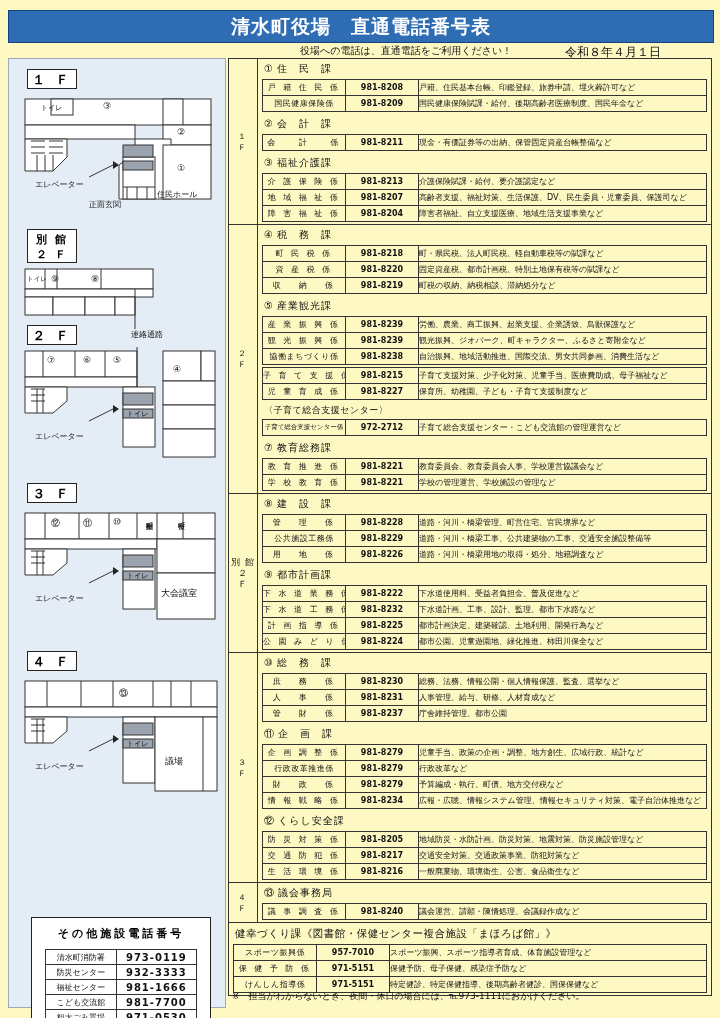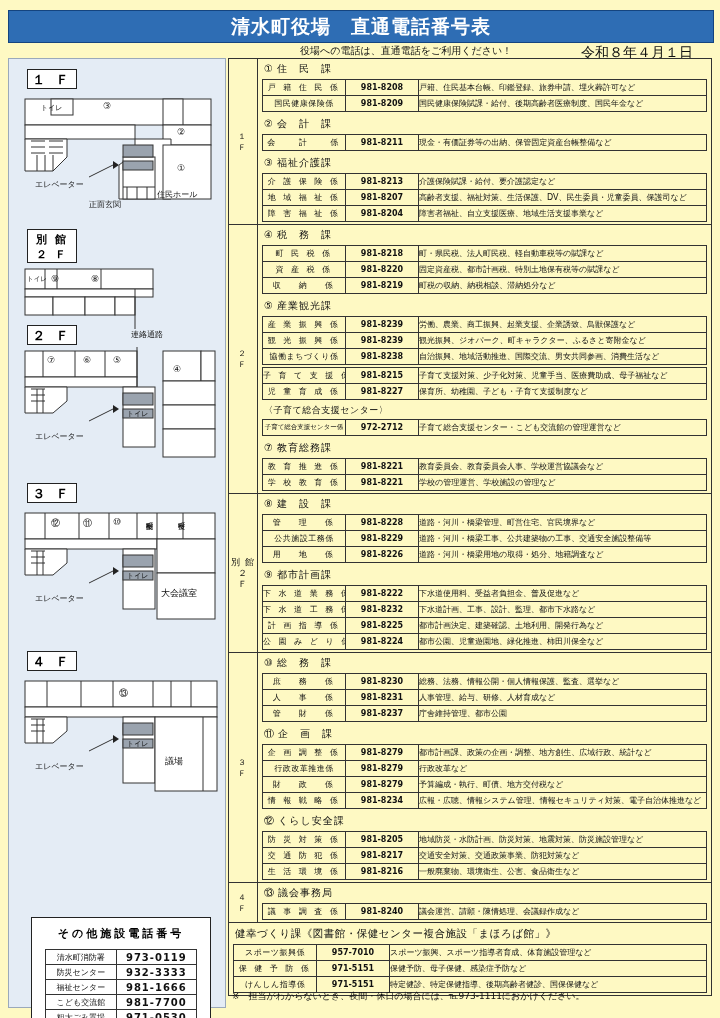--- a/index.html
+++ b/index.html
@@ -42,24 +42,23 @@
     left: 300px;
     top: 44px;
     font-size: 10px;
     color: #111;
     white-space: nowrap;
   }
   .header-date {
     position: absolute;
     left: 565px;
     top: 44px;
-    font-size: 14px;
+    font-size: 12px;
     color: #111;
     white-space: nowrap;
-    margin-left: 16px;
   }
 
   
   .left-col {
     position: absolute;
     left: 8px;
     top: 58px;
     width: 218px;
     height: 950px;
     background: #e4ecf5;
@@ -693,21 +692,21 @@
                   </tbody>
                 </table>
               </div>
               <div class="dept-name"><span class="circ">⑪</span><span>企　画　課</span></div>
               <div class="grp-wrap">
                 <table class="rows">
                   <tbody>
                     <tr>
                       <td class="sec">企 画 調 整 係</td>
                       <td class="tel">981-8279</td>
-                      <td class="desc">都市計画課、政策の企画・調整、地方創生、広域行政、統計など</td>
+                      <td class="desc">児童手当、政策の企画・調整、地方創生、広域行政、統計など</td>
                     </tr>
                     <tr>
                       <td class="sec tight">行政改革推進係</td>
                       <td class="tel">981-8279</td>
                       <td class="desc">行政改革など</td>
                     </tr>
                     <tr>
                       <td class="sec">財　 政　 係</td>
                       <td class="tel">981-8279</td>
                       <td class="desc">予算編成・執行、町債、地方交付税など</td>

